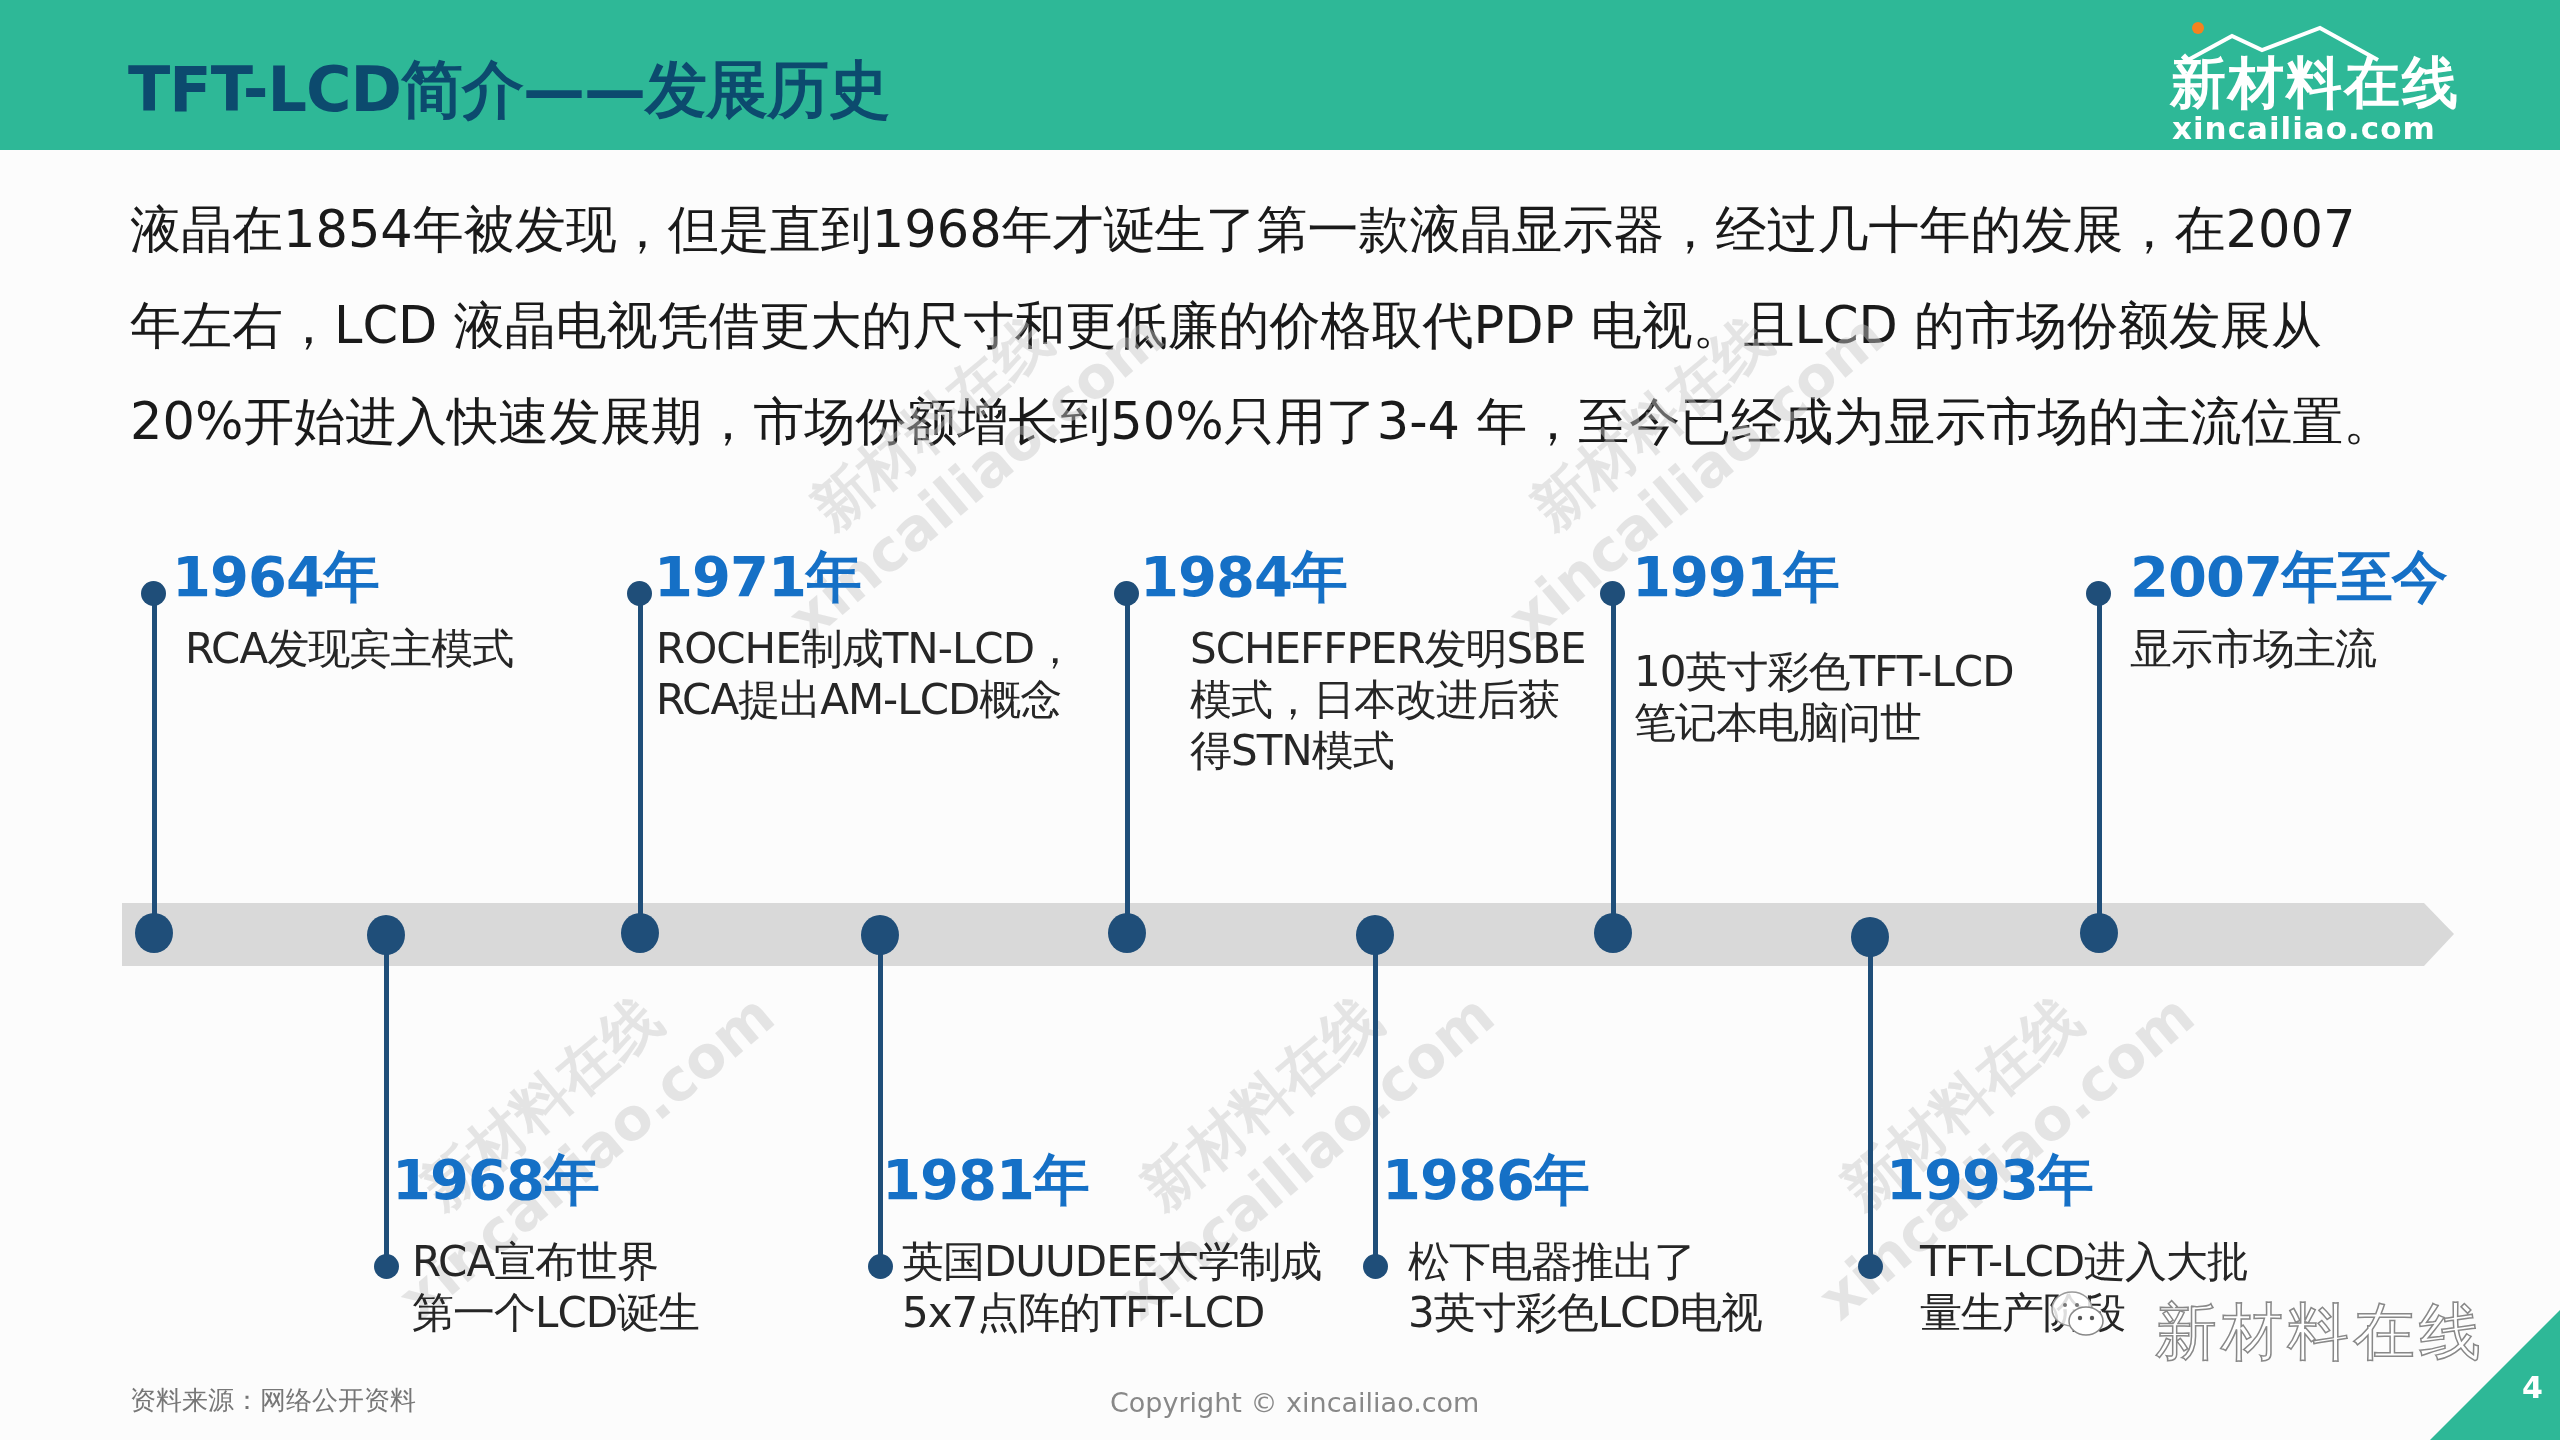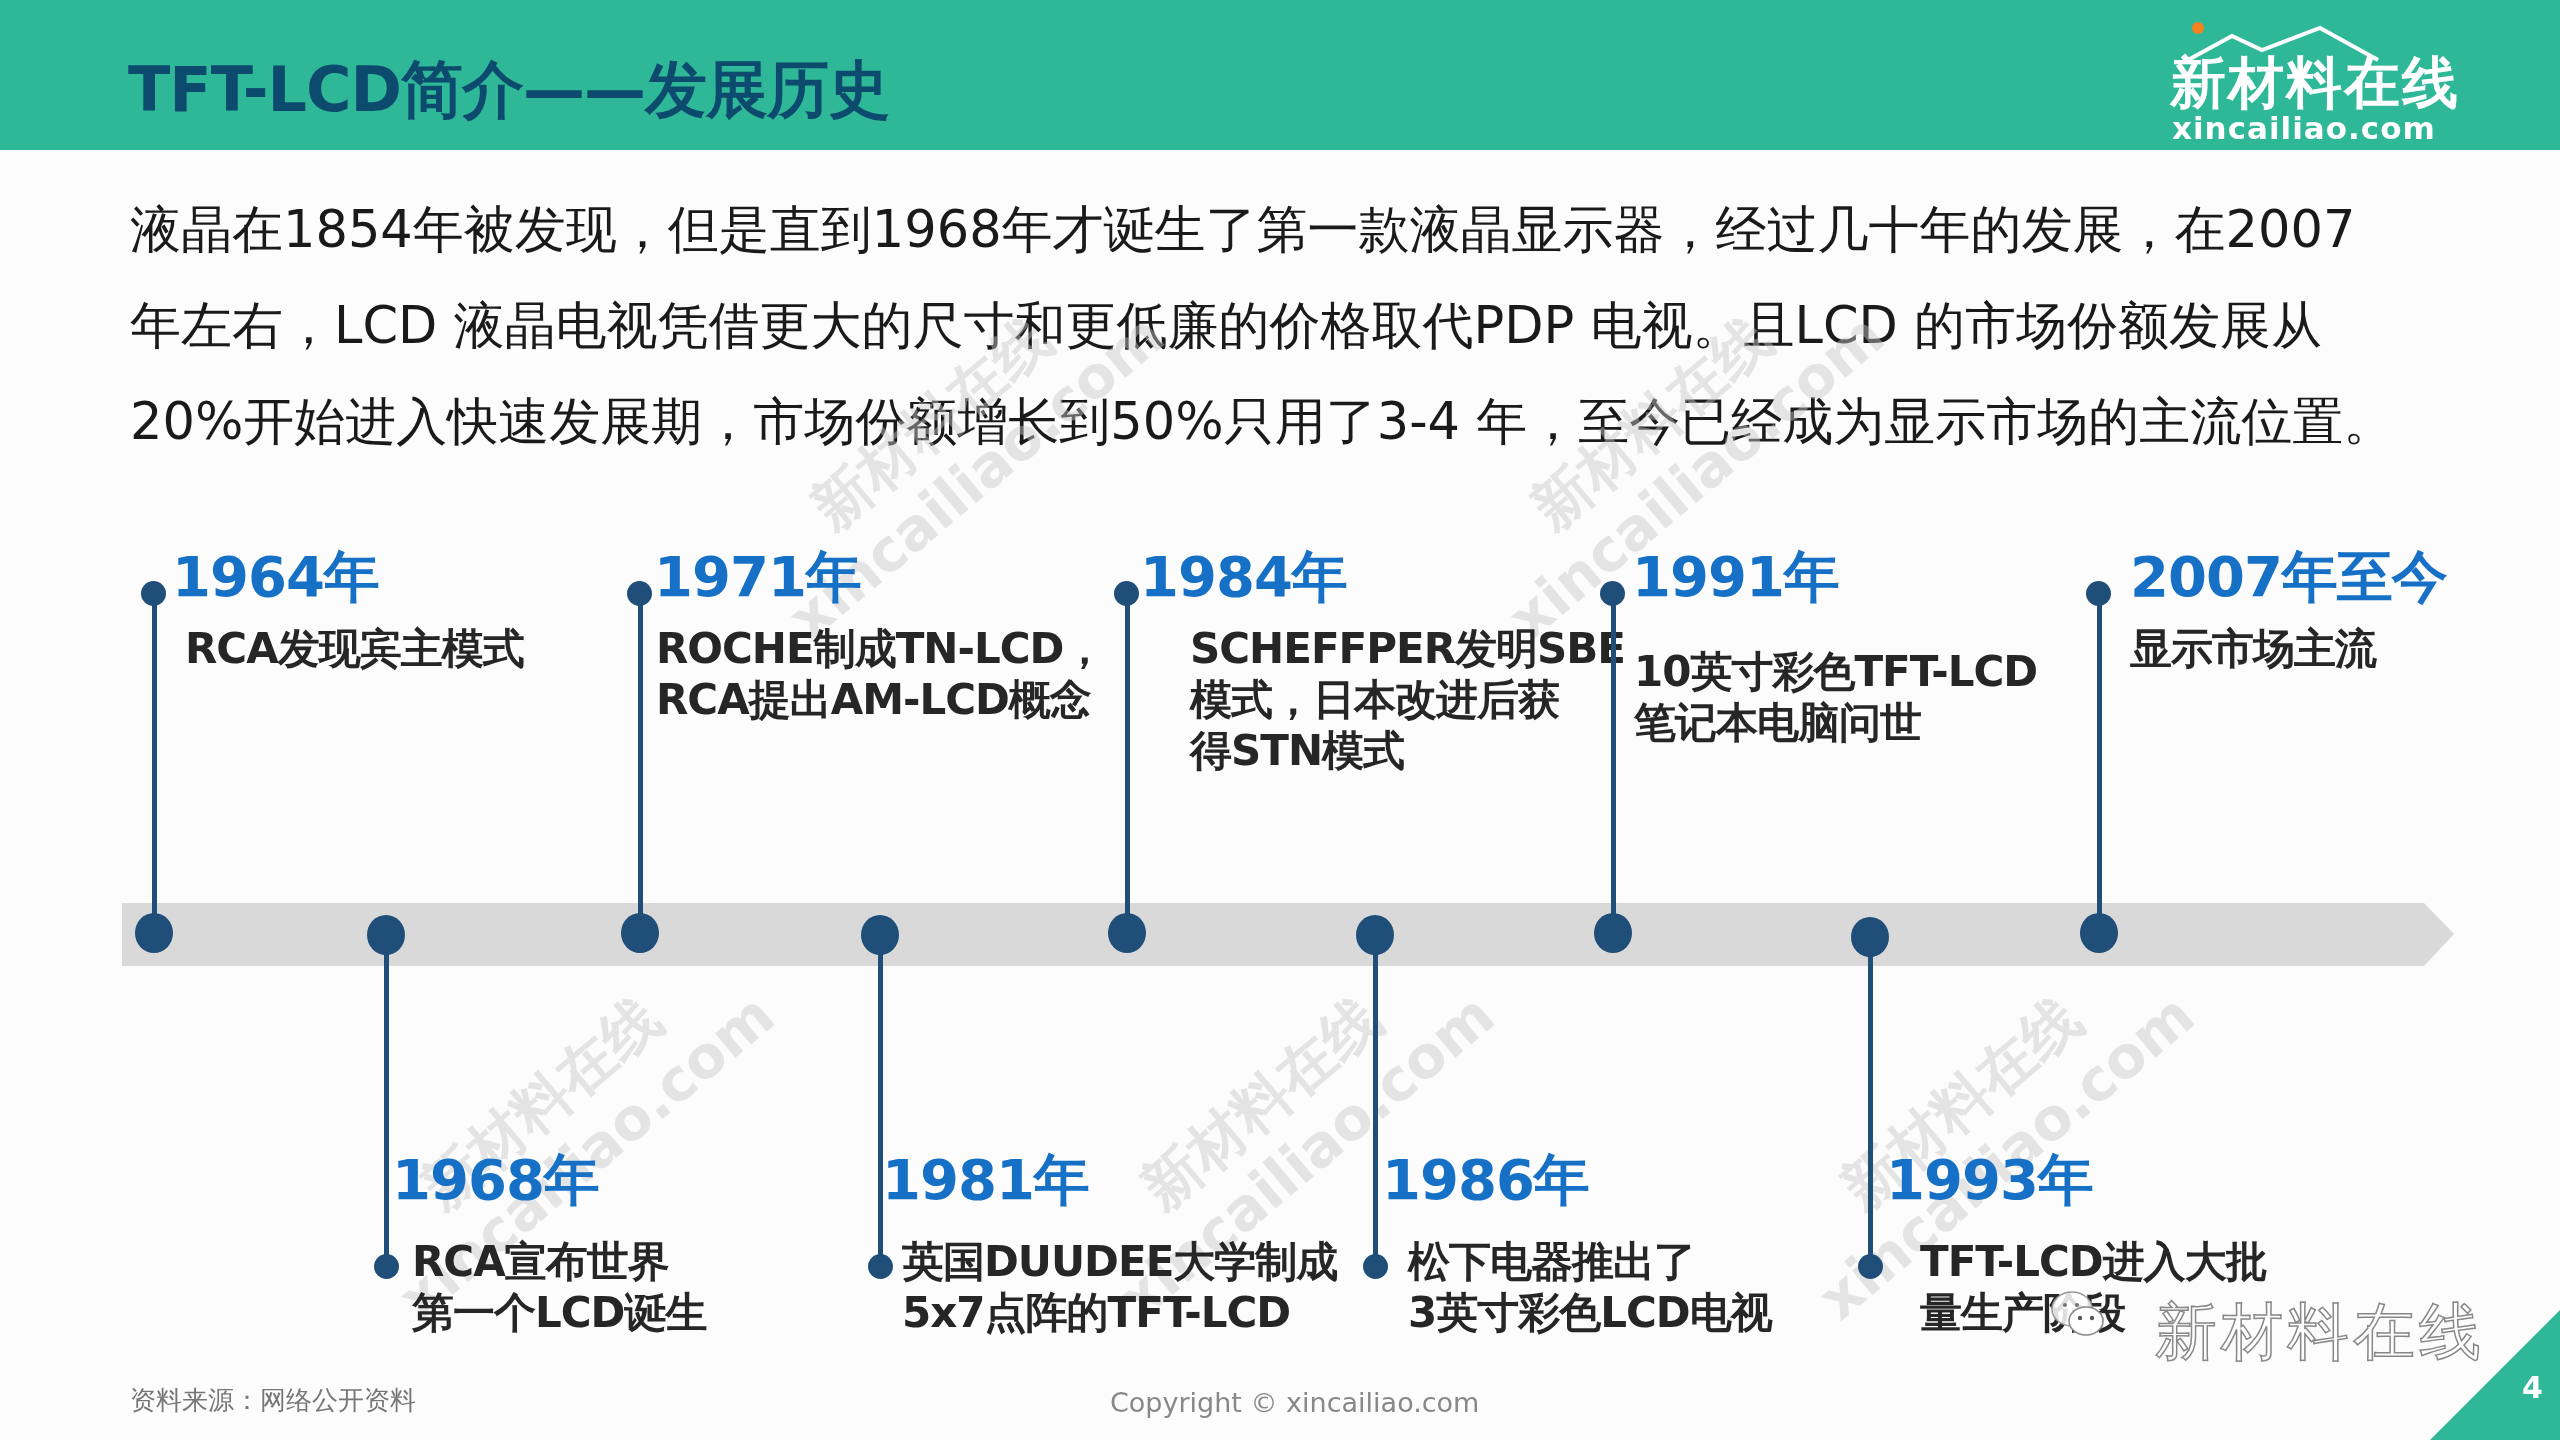--- a/index.html
+++ b/index.html
@@ -10,21 +10,21 @@
   .logo .cn { position:absolute; left:0; top:28px; font-size:56px; font-weight:bold; color:#fff; letter-spacing:2px; white-space:nowrap; }
   .logo .en { position:absolute; left:2px; top:92px; font-size:31px; font-weight:bold; color:#fff; letter-spacing:1px; white-space:nowrap; }
   .logo svg { position:absolute; left:0; top:0; }
   .para { position:absolute; left:130px; top:182px; width:2330px; font-size:51px; line-height:96px; color:#1a1a1a; }
   .para div { white-space:nowrap; }
   .bar { position:absolute; left:0; top:0; }
   .stem { position:absolute; width:5px; background:#1f4e79; }
   .dot-big { position:absolute; width:38px; height:40px; border-radius:50%; background:#1f4e79; }
   .dot-small { position:absolute; width:25px; height:25px; border-radius:50%; background:#1f4e79; }
   .year { position:absolute; font-size:56px; font-weight:bold; color:#1570c6; white-space:nowrap; letter-spacing:-1px; }
-  .desc { position:absolute; font-size:42px; font-weight:bold; color:#262626; line-height:51px; white-space:nowrap; letter-spacing:-1px; }
+  .desc { position:absolute; font-size:42px; font-weight:normal; color:#262626; line-height:51px; white-space:nowrap; letter-spacing:-1px; }
   .wm { position:absolute; font-size:58px; font-weight:bold; color:rgba(200,200,200,0.45); transform:rotate(-40deg); white-space:nowrap; line-height:70px; text-align:center; }
   .footer-src { position:absolute; left:130px; top:1383px; font-size:26px; color:#777; white-space:nowrap; }
   .footer-copy { position:absolute; left:1110px; top:1387px; font-size:27px; color:#888; white-space:nowrap; }
   .wechat { position:absolute; left:2048px; top:1285px; width:60px; height:60px; }
   .wechat-text { position:absolute; left:2155px; top:1290px; font-size:62px; color:#fff; -webkit-text-stroke:1.5px #888; white-space:nowrap; letter-spacing:4px; }
   .corner { position:absolute; left:2420px; top:1310px; }
   .pagenum { position:absolute; left:2522px; top:1370px; font-size:30px; font-weight:bold; color:#fff; }
 </style>
 </head>
 <body>

